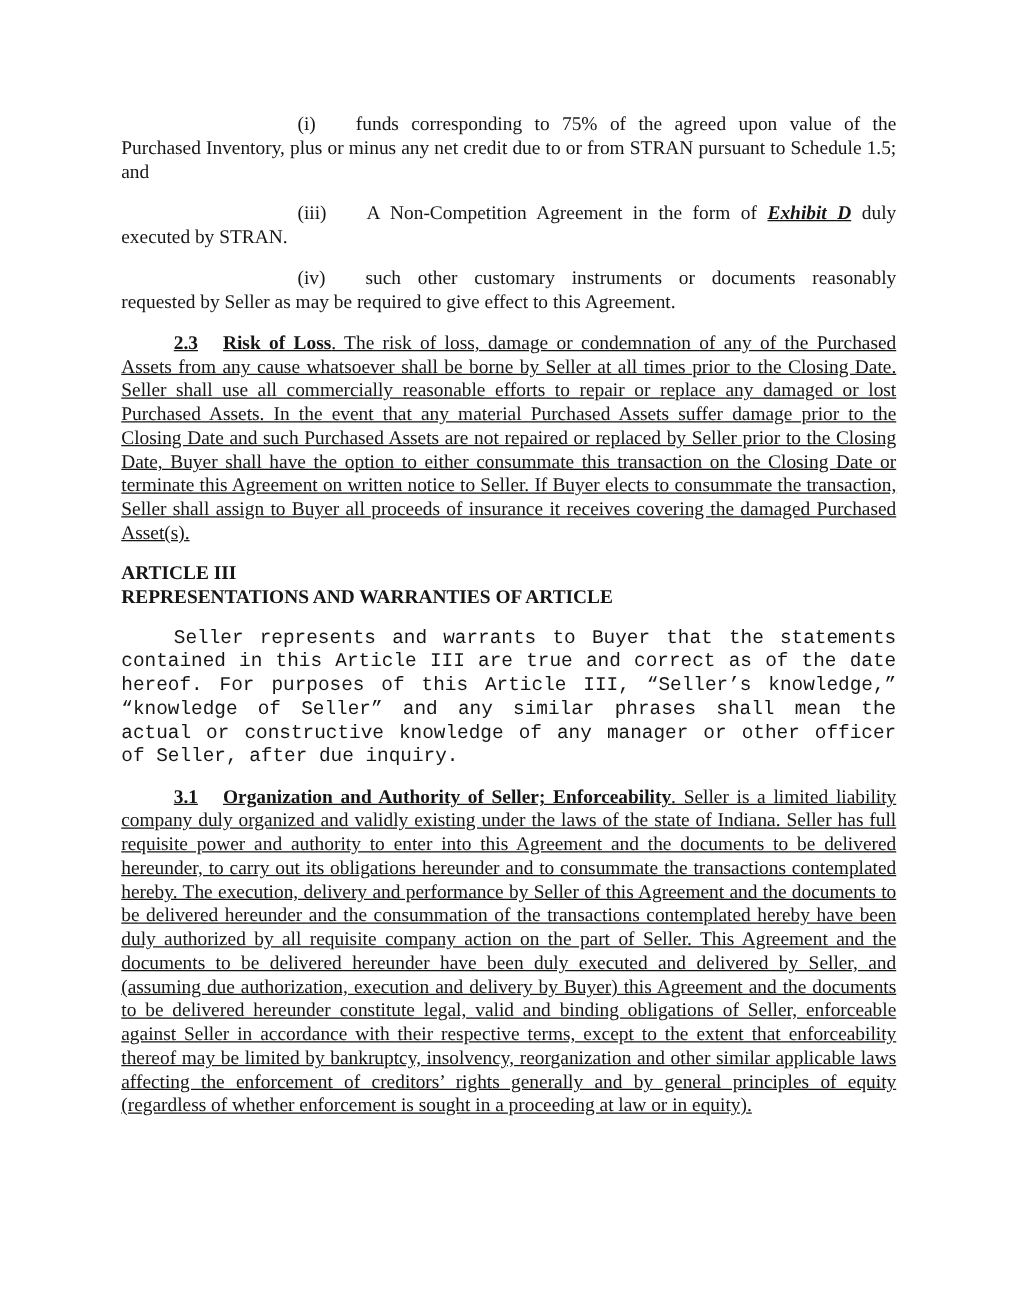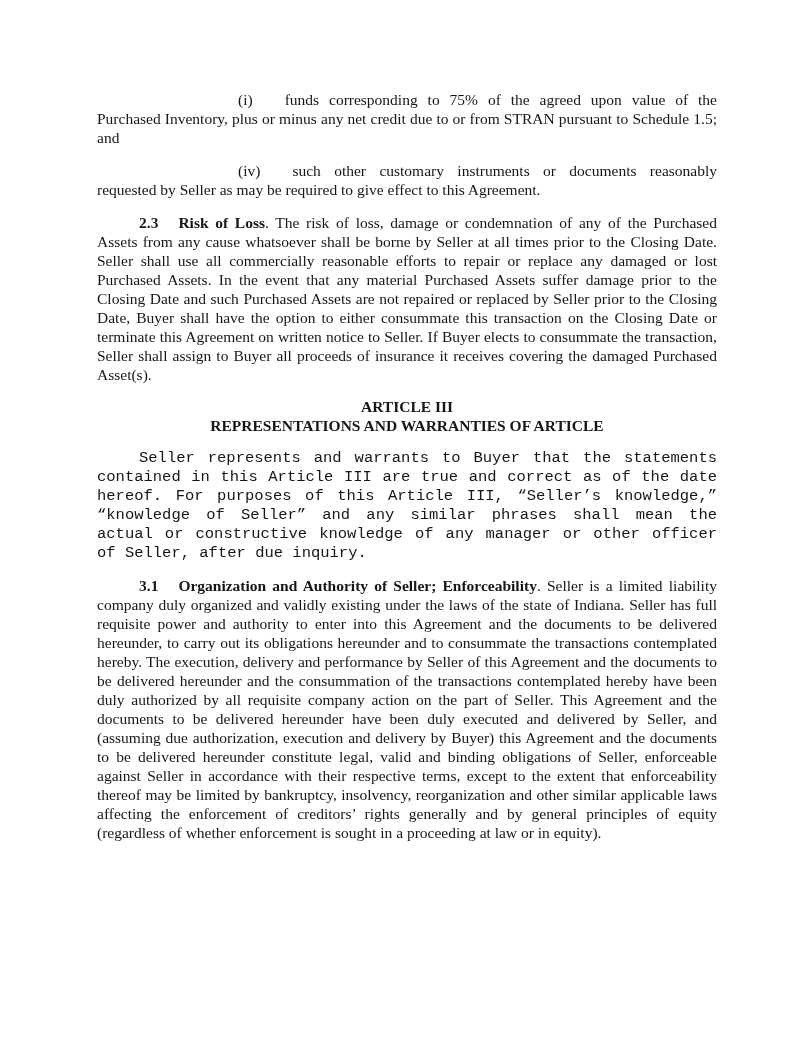--- a/index.html
+++ b/index.html
@@ -16,46 +16,47 @@
     position: absolute;
     left: 97px;
     top: 90px;
     width: 620px;
     font-size: 15.5px;
     line-height: 19px;
     text-align: justify;
   }
   p { margin: 0 0 13px 0; }
   p.clause { text-indent: 141px; margin-bottom: 14px; }
-  p.section { text-indent: 42px; }
+  p.section { text-indent: 42px; text-decoration: underline; }
   p.intro { text-indent: 42px; font-family: Liberation Mono, monospace; }
   .tab { display: inline-block; width: 32px; }
   .tab.sm { width: 20px; }
   .b { font-weight: bold; }
   .exhibit {
     font-style: italic;
     font-weight: bold;
     text-decoration: underline;
   }
   .article-heading {
-    text-align: center;
+    text-align: left;
     font-weight: bold;
     margin: 2px 0 14px 0;
   }
   .article-heading div { line-height: 19px; }
 </style>
 </head>
 <body>
 
 <div class="sheet">
   <div class="content">
 
     <p class="clause"><span class="marker">(i)</span><span class="tab"></span><span>funds corresponding to 75% of the agreed upon value of the Purchased Inventory, plus or minus any net credit due to or from STRAN pursuant to Schedule 1.5; and</span></p>
 
 
+    <p class="clause"><span class="marker">(iii)</span><span class="tab"></span><span>A Non-Competition Agreement in the form of </span><span class="exhibit">Exhibit D</span><span> duly executed by STRAN.</span></p>
 
     <p class="clause"><span class="marker">(iv)</span><span class="tab"></span><span>such other customary instruments or documents reasonably requested by Seller as may be required to give effect to this Agreement.</span></p>
 
     <p class="section"><span class="b">2.3</span><span class="tab sm"></span><span class="b">Risk of Loss</span><span>. The risk of loss, damage or condemnation of any of the Purchased Assets from any cause whatsoever shall be borne by Seller at all times prior to the Closing Date. Seller shall use all commercially reasonable efforts to repair or replace any damaged or lost Purchased Assets. In the event that any material Purchased Assets suffer damage prior to the Closing Date and such Purchased Assets are not repaired or replaced by Seller prior to the Closing Date, Buyer shall have the option to either consummate this transaction on the Closing Date or terminate this Agreement on written notice to Seller. If Buyer elects to consummate the transaction, Seller shall assign to Buyer all proceeds of insurance it receives covering the damaged Purchased Asset(s).</span></p>
 
     <div class="article-heading">
       <div>ARTICLE III</div>
       <div>REPRESENTATIONS AND WARRANTIES OF ARTICLE</div>
     </div>
 

